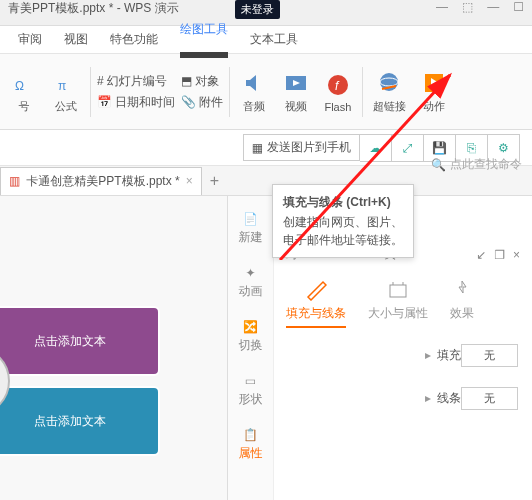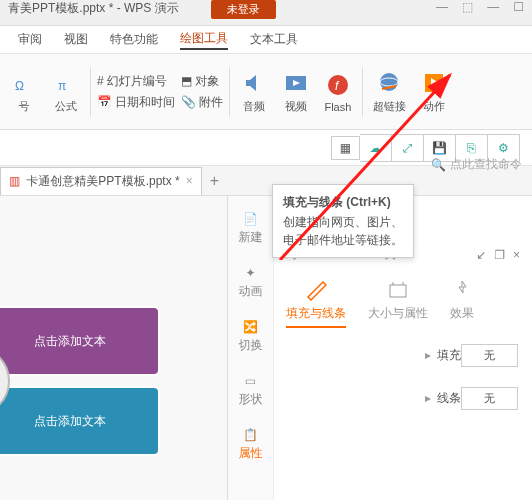--- a/index.html
+++ b/index.html
@@ -1,23 +1,23 @@
 <!DOCTYPE html>
 <html><head>
 <meta charset="utf-8">
 <style>
 *{margin:0;padding:0;box-sizing:border-box;font-family:"Microsoft YaHei",sans-serif;font-size:12px}
 body{width:532px;height:500px;background:#fff;overflow:hidden;position:relative}
 .titlebar{height:26px;background:#f0f0f0;display:flex;align-items:flex-start;padding:0 8px;color:#555;border-bottom:1px solid #ddd}
 .titlebar .fname{flex:0 0 auto}
-.titlebar .unlogin{margin-left:32px;background:#c2410c;color:#fff;padding:2px 16px;border-radius:2px;font-size:11px}
+.titlebar .unlogin{margin-left:56px;background:#0f172a;color:#fff;padding:2px 6px;border-radius:2px;font-size:11px}
 .titlebar .winbtns{margin-left:auto;display:flex;gap:14px;color:#888}
 .menubar{height:28px;display:flex;align-items:center;gap:22px;padding:0 18px;color:#555;border-bottom:1px solid #e5e5e5}
 .menubar .mtab{cursor:pointer}
-.menubar .active{color:#c2410c;border-bottom:2px solid #404040;padding-bottom:1px}
+.menubar .active{color:#3b82f6;border-bottom:6px solid #404040;padding-bottom:14px}
 .ribbon{height:76px;background:#fafafa;border-bottom:1px solid #ddd;display:flex;align-items:center;padding:0 6px;gap:6px}
 .rgroup{display:flex;flex-direction:column;align-items:center;gap:2px;padding:2px 4px}
 .rgroup .ricon{width:28px;height:28px;display:flex;align-items:center;justify-content:center}
 .rgroup .rlabel{font-size:11px;color:#555;white-space:nowrap}
 .rcol{display:flex;flex-direction:column;gap:4px;justify-content:center;font-size:11px;color:#555}
 .rcol .rline{display:flex;align-items:center;gap:3px}
 .sep{width:1px;height:50px;background:#ddd}
 .sendbar{height:36px;display:flex;align-items:center;justify-content:flex-end;padding:0 12px;gap:0;border-bottom:1px solid #e5e5e5}
 .sendbtn{display:flex;align-items:center;gap:4px;border:1px solid #ccc;padding:4px 8px;color:#555;cursor:pointer}
 .iconbtn{width:32px;height:28px;border:1px solid #ccc;border-left:none;display:flex;align-items:center;justify-content:center;color:#3a9;cursor:pointer}
@@ -158,20 +158,21 @@
           <path d="M9 7l8 5-8 5z" fill="#fff"></path>
         </svg>
       </div>
     <span class="rlabel">动作</span>
   </div>
 </div>
 
 <div class="sendbar">
   <div class="sendbtn">
     <span>▦</span>
+    <span>发送图片到手机</span>
   </div>
   <div class="iconbtn">
       <span>☁</span>
     </div>
   <div class="iconbtn">
       <span>⤢</span>
     </div>
   <div class="iconbtn orange">
       <span>💾</span>
     </div>

